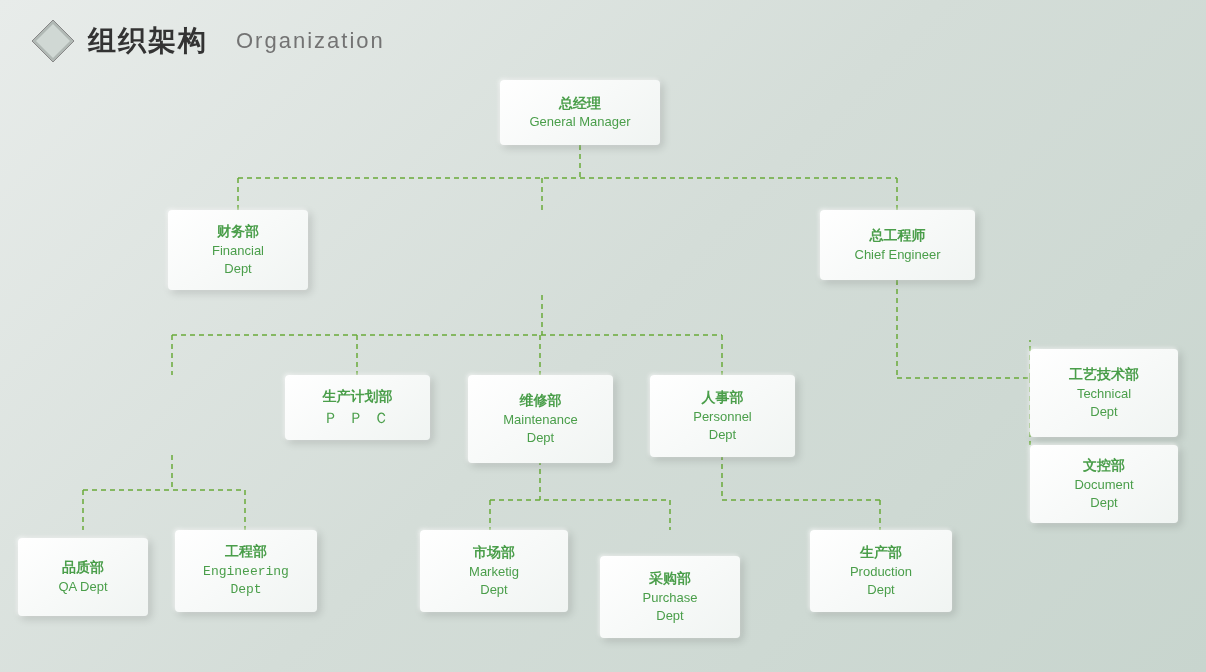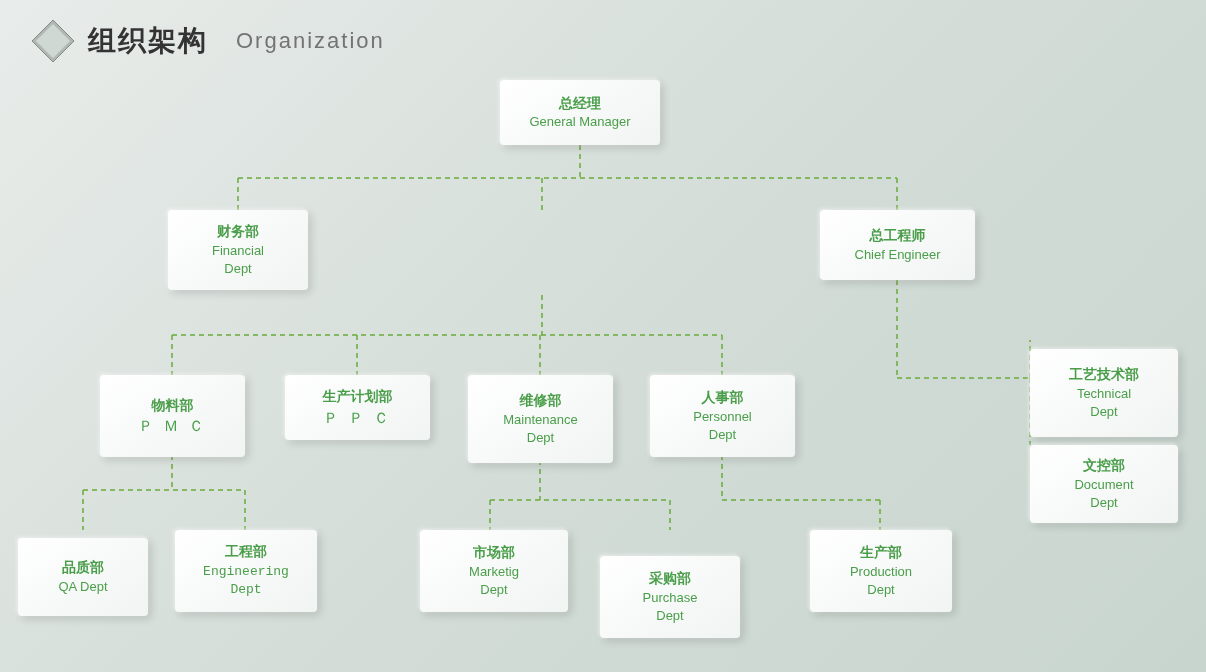--- a/index.html
+++ b/index.html
@@ -145,24 +145,20 @@
     <span class="zh">财务部</span>
     <span class="en">Financial<br>Dept</span>
   </div>
 
 
   <div class="box" style="left:820px;top:140px;width:155px;height:70px;">
     <span class="zh">总工程师</span>
     <span class="en">Chief Engineer</span>
   </div>
 
-  <div class="box" style="left:100px;top:305px;width:145px;height:82px;">
-    <span class="zh">物料部</span>
-    <span class="en" style="font-size:15px;letter-spacing:3px;">Ｐ Ｍ Ｃ</span>
-  </div>
 
   <div class="box" style="left:285px;top:305px;width:145px;height:65px;">
     <span class="zh">生产计划部</span>
     <span class="en" style="font-size:15px;letter-spacing:3px;">Ｐ Ｐ Ｃ</span>
   </div>
 
   <div class="box" style="left:468px;top:305px;width:145px;height:88px;">
     <span class="zh">维修部</span>
     <span class="en">Maintenance<br>Dept</span>
   </div>

